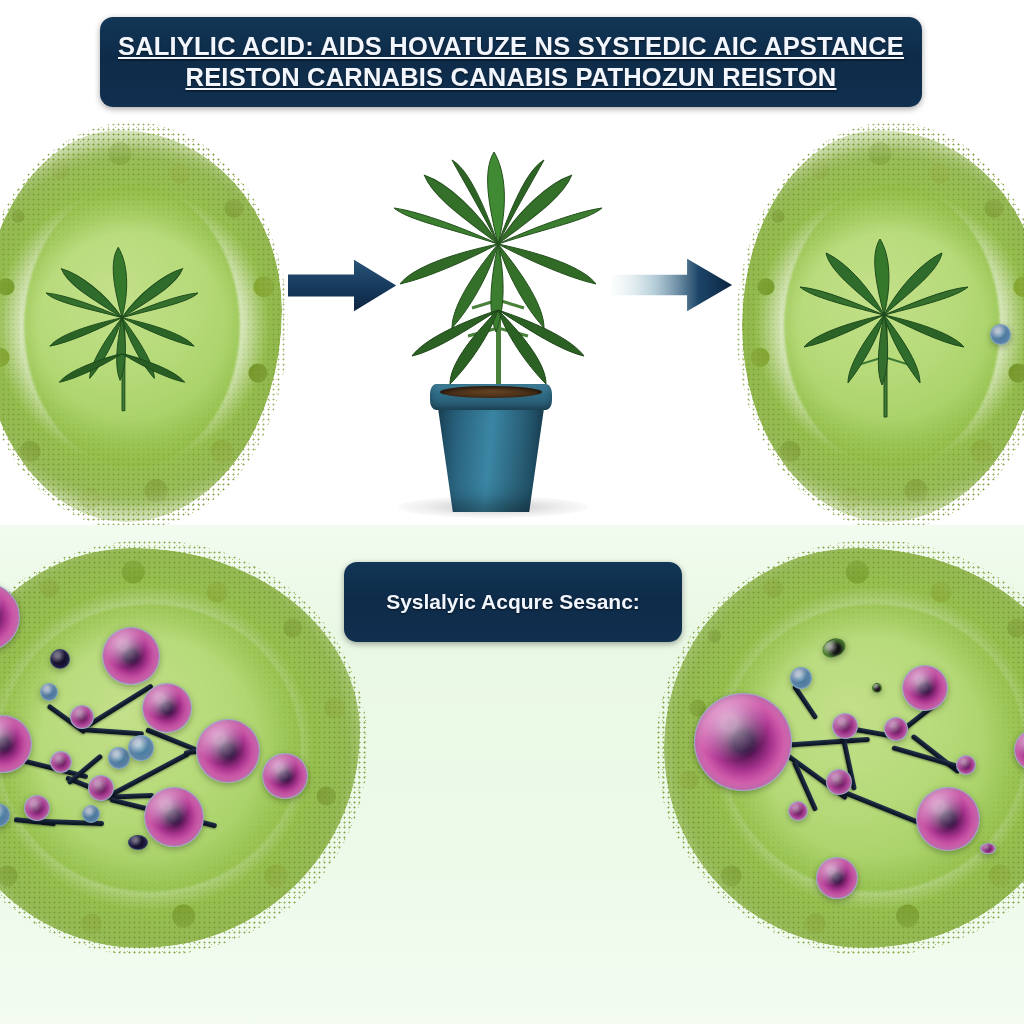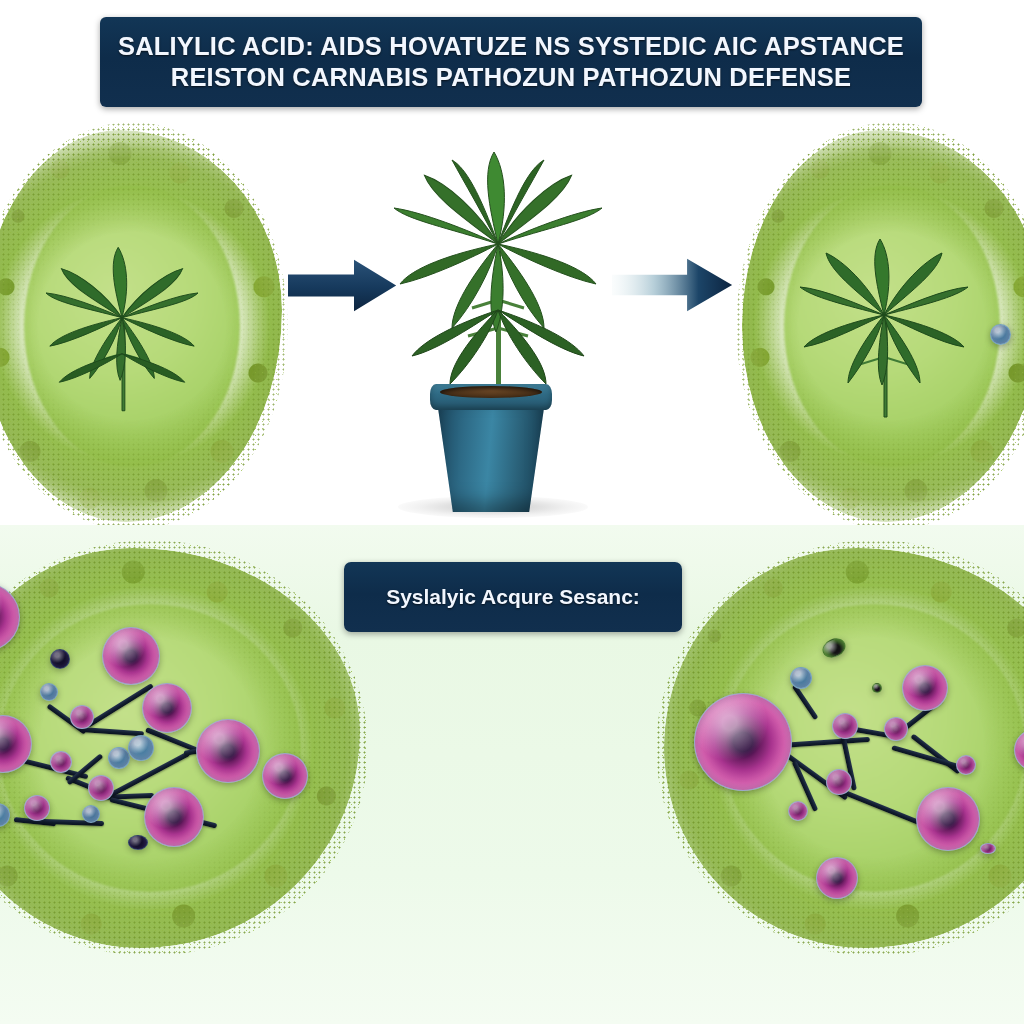--- a/index.html
+++ b/index.html
@@ -18,29 +18,29 @@
   
   .banner{
     position:absolute;
     background:linear-gradient(180deg,#123656 0%,#0e2c4a 45%,#112f4e 100%);
     border-radius:3px;
     box-shadow:0 2px 6px rgba(0,0,0,.35);
     display:flex;flex-direction:column;align-items:center;justify-content:center;
     text-align:center;
     color:#f2f7ff;
   }
-  #title-banner{left:100px;top:17px;width:822px;height:90px;border-radius:6px;}
+  #title-banner{left:100px;top:17px;width:822px;height:90px;border-radius:13px;text-decoration:underline;}
   #title-banner .bline{
     font-size:25.5px;font-weight:700;letter-spacing:.2px;line-height:1.22;
     text-shadow:0 1px 2px rgba(0,0,0,.7), 0 0 1px rgba(255,255,255,.25);
     white-space:nowrap;
   }
   #title-banner .bline.l2{font-size:25.5px;}
 
-  #sar-banner{left:344px;top:562px;width:338px;height:70px;border-radius:7px;}
+  #sar-banner{left:344px;top:562px;width:338px;height:80px;border-radius:13px;}
   #sar-banner .bline{
     font-size:21px;font-weight:700;line-height:1.3;
     text-shadow:0 1px 2px rgba(0,0,0,.65);
     white-space:nowrap;
   }
 
   
   .blob{position:absolute;}
   .blob .core{
     position:absolute;inset:14%;
@@ -280,21 +280,21 @@
             <path d="M0 0 C 22 28 36 52 36 68 C 22 50 6 24 0 0 Z" fill="#2f6b2a"></path>
             <path d="M0 0 C -6 32 -8 56 -2 70 C 4 56 6 30 0 0 Z" fill="#356f2d"></path>
           </g>
         </g>
       </svg>
       <div class="atom blue" style="left:248px;top:194px;width:19px;height:19px;"></div>
     </div>
 
     <div class="banner" id="title-banner">
       <div class="bline">SALIYLIC ACID: AIDS HOVATUZE NS SYSTEDIC AIC APSTANCE</div>
-      <div class="bline l2">REISTON CARNABIS PATHOZUN PATHOZUN DEFENSE</div>
+      <div class="bline l2">REISTON CARNABIS CANABIS PATHOZUN REISTON</div>
     </div>
   </div>
 
   <div class="panel" id="bottom-panel">
 
     <div class="blob" id="blob-bl" style="top:23px;">
       <div class="core"></div>
       <div class="moss"></div>
       <div class="speckle"></div>
     </div>

